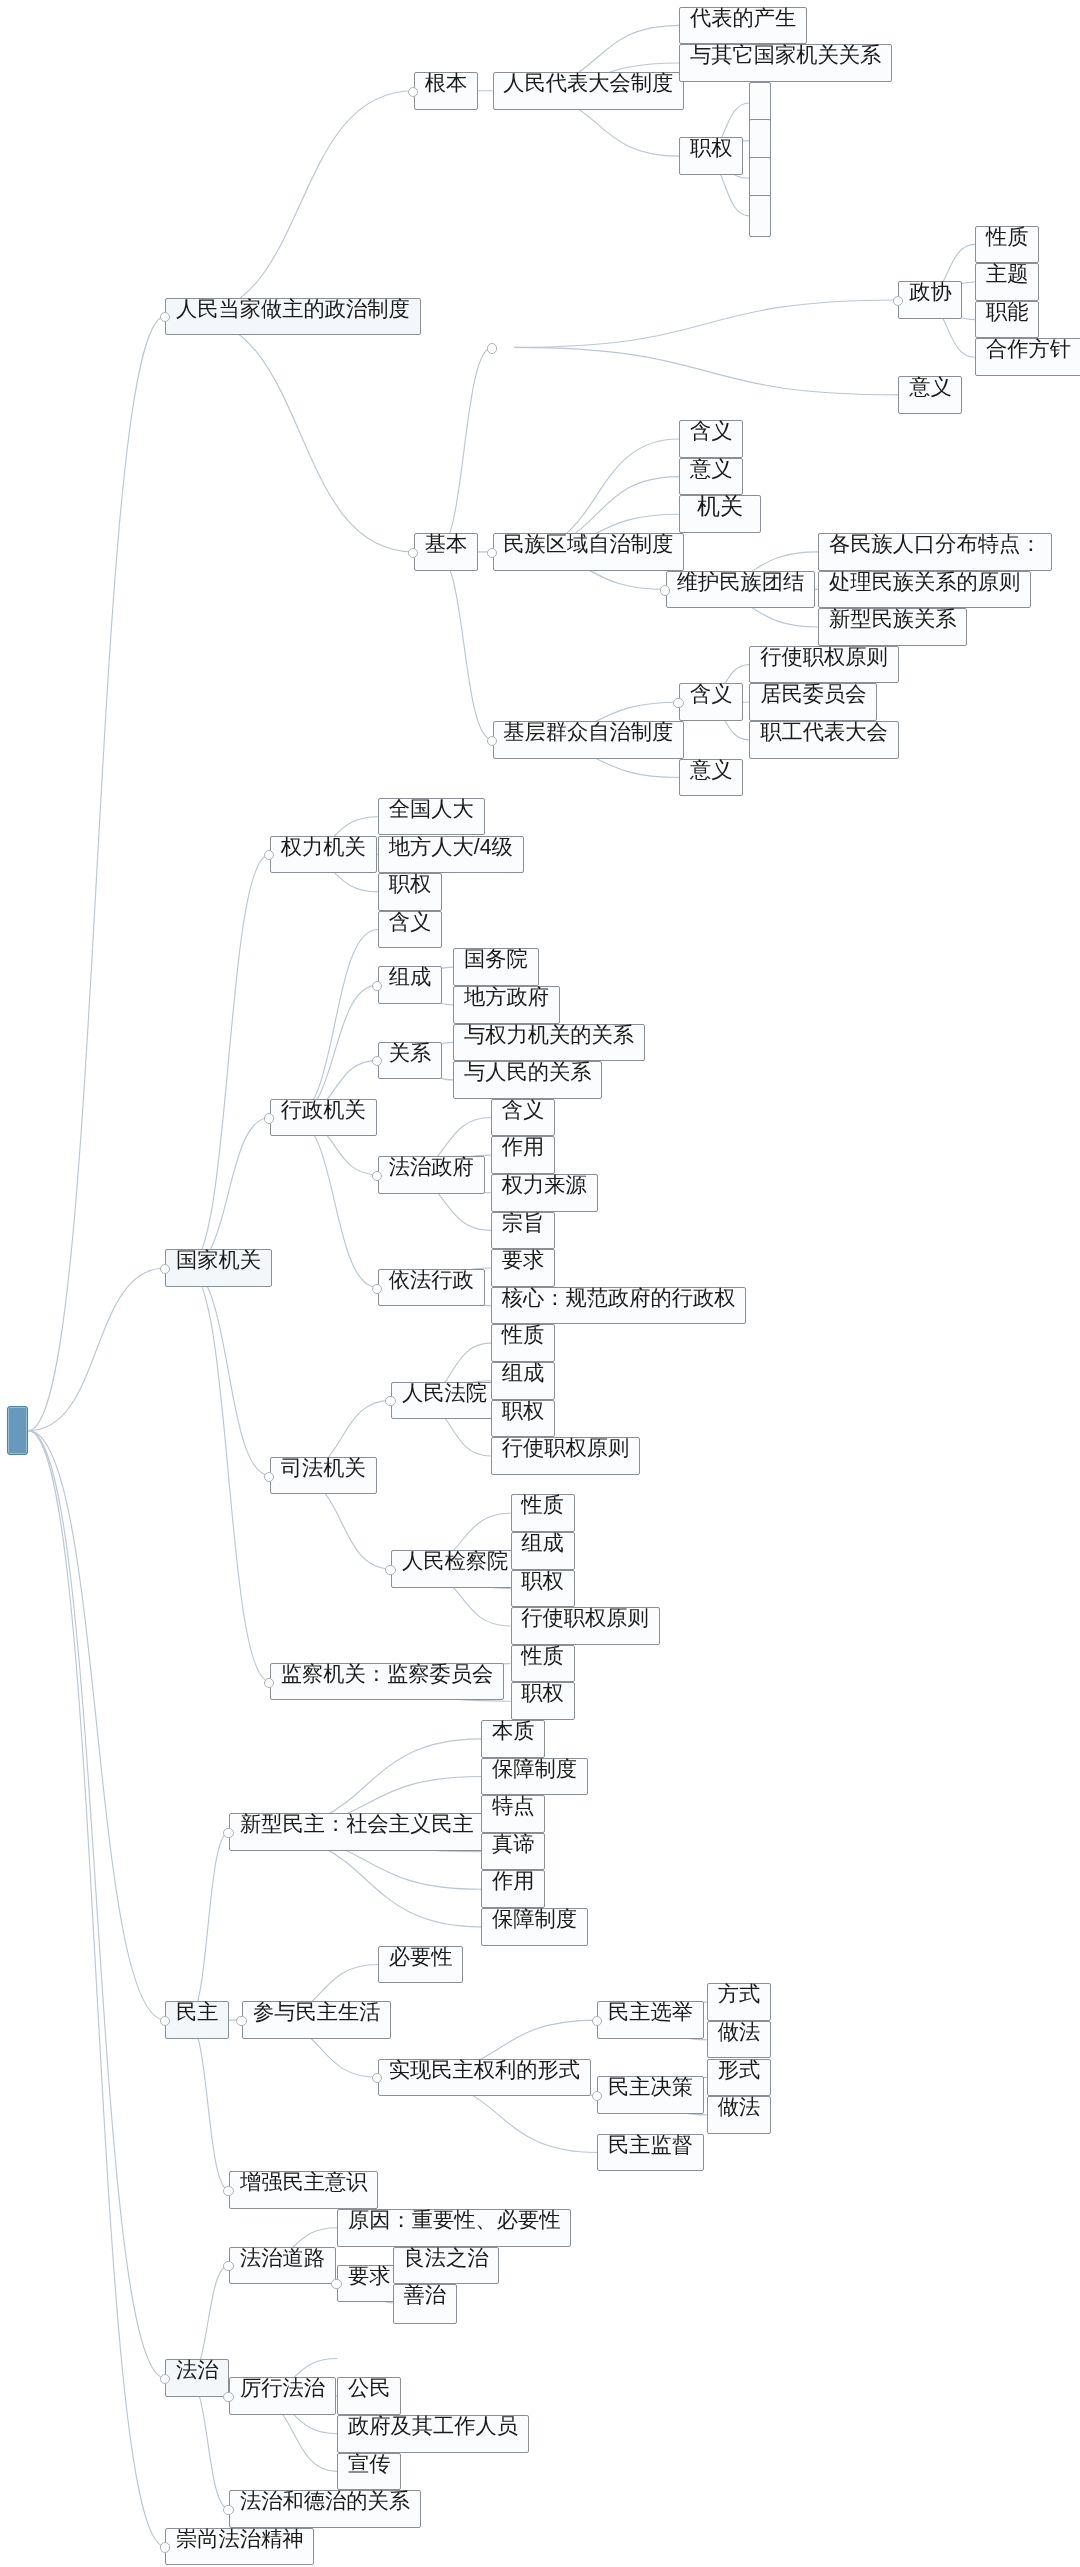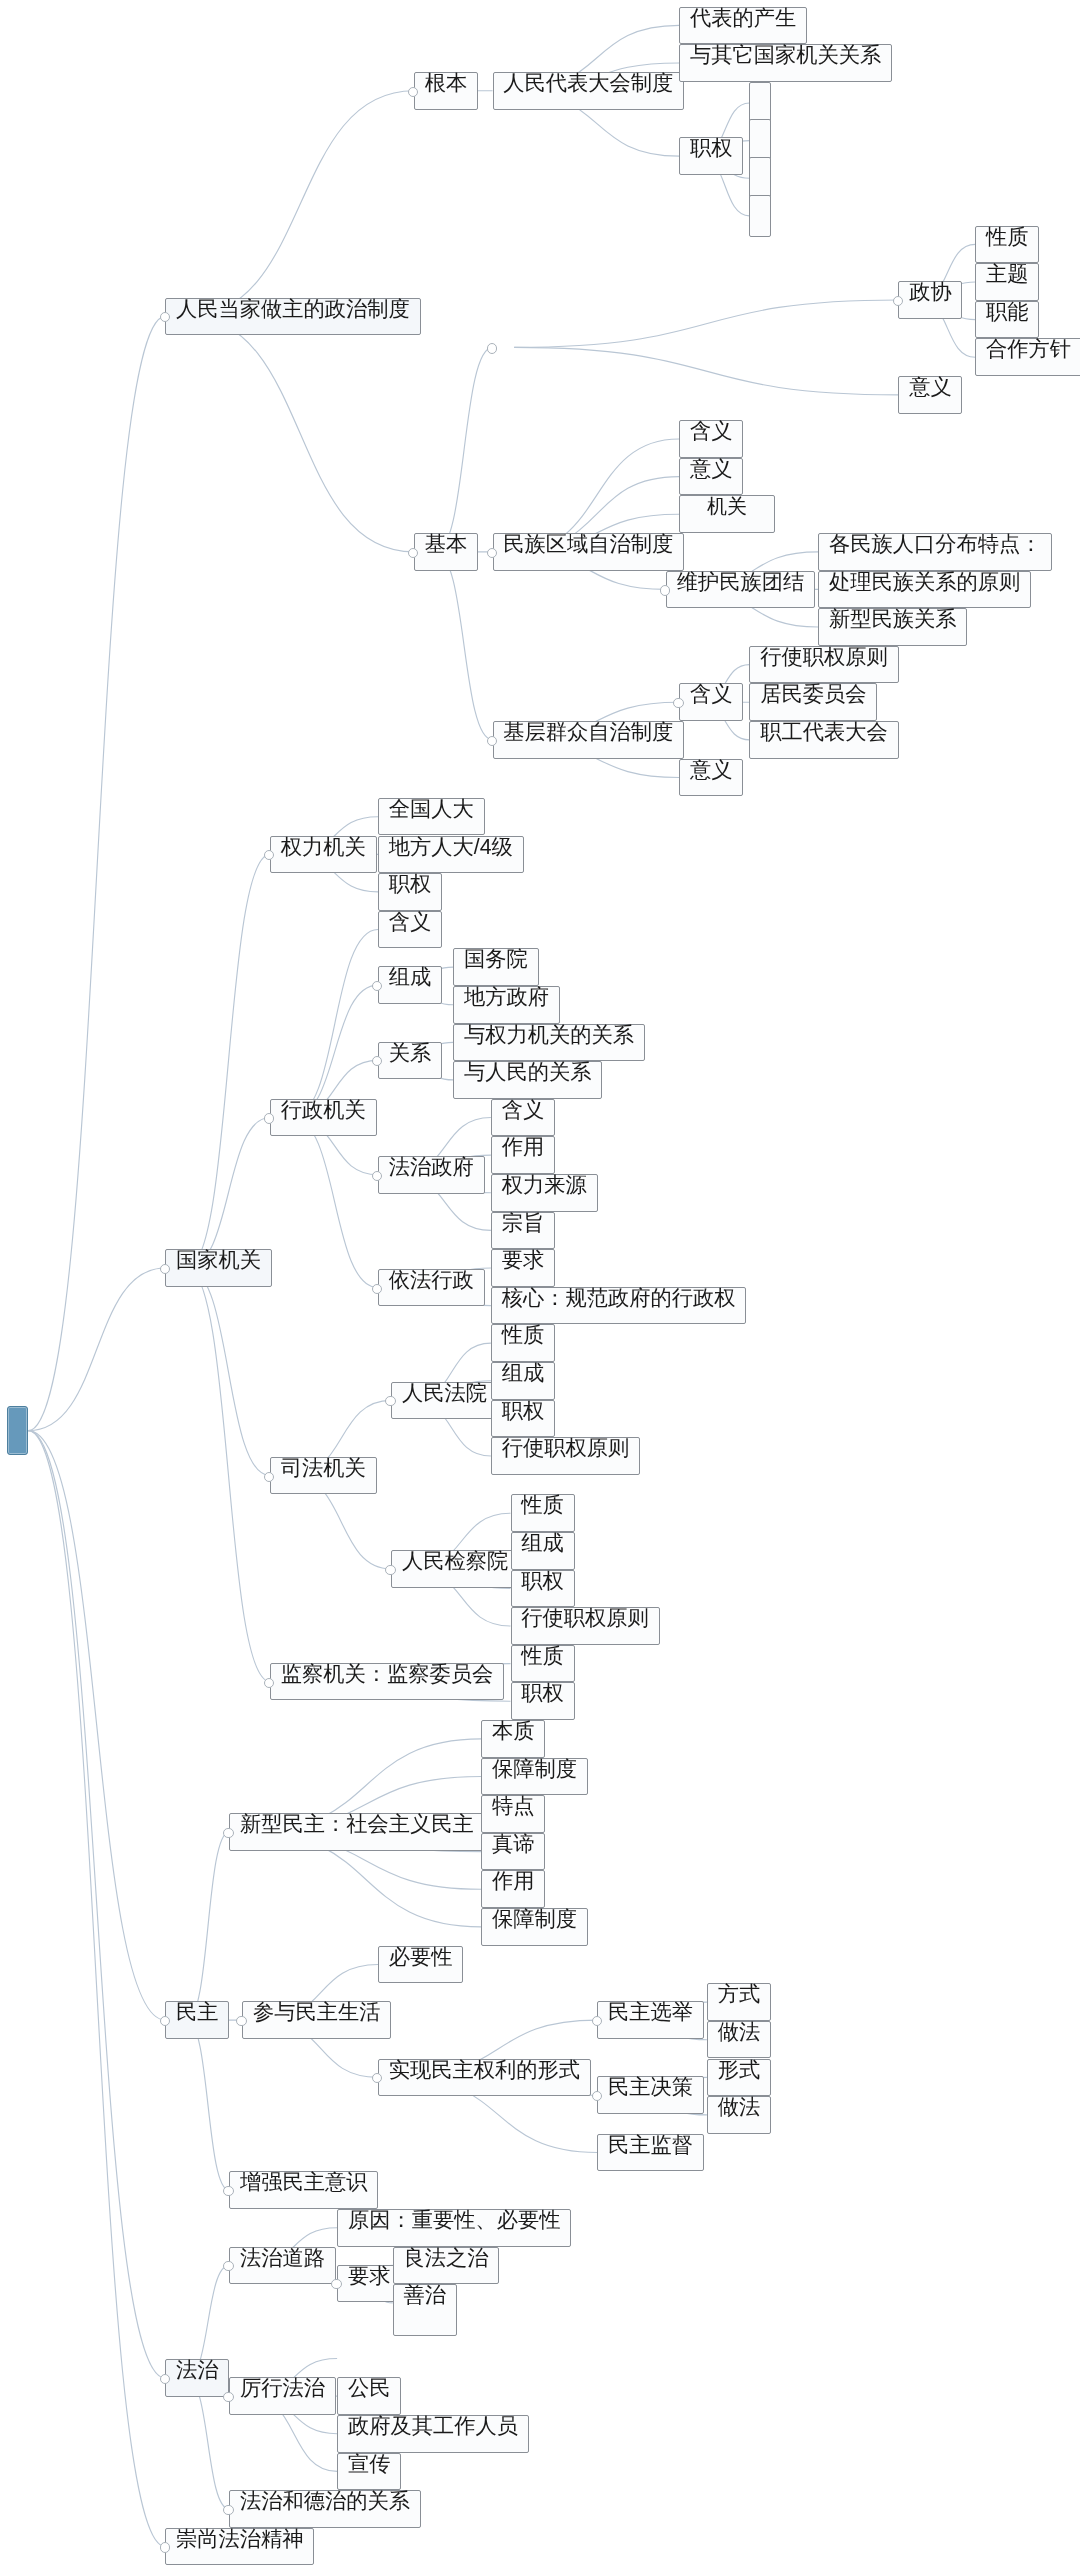--- a/index.html
+++ b/index.html
@@ -162,21 +162,21 @@
     <div class="node " id="n_jiben" style="left: 414px; top: 533.02px; height: 37.6057px; font-size: 21.2554px; line-height: 21.2554px; padding: 0px 9.81818px;">基本</div>
     <div class="node " id="n_zhengxie" style="left: 898.364px; top: 281.225px; height: 37.6057px; font-size: 21.2554px; line-height: 21.2554px; padding: 0px 9.81818px;">政协</div>
     <div class="node " id="n_xingzhi_zx" style="left: 975.273px; top: 225.634px; height: 37.6057px; font-size: 21.2554px; line-height: 21.2554px; padding: 0px 9.81818px;">性质</div>
     <div class="node " id="n_zhuti" style="left: 975.273px; top: 263.24px; height: 37.6057px; font-size: 21.2554px; line-height: 21.2554px; padding: 0px 9.81818px;">主题</div>
     <div class="node " id="n_zhineng" style="left: 975.273px; top: 300.846px; height: 37.6057px; font-size: 21.2554px; line-height: 21.2554px; padding: 0px 9.81818px;">职能</div>
     <div class="node " id="n_hzfz" style="left: 975.273px; top: 338.452px; height: 37.6057px; font-size: 21.2554px; line-height: 21.2554px; padding: 0px 9.81818px;">合作方针</div>
     <div class="node " id="n_yiyi_zgggd" style="left: 898.364px; top: 376.057px; height: 37.6057px; font-size: 21.2554px; line-height: 21.2554px; padding: 0px 9.81818px;">意义</div>
     <div class="node " id="n_mzqyzz" style="left: 492.545px; top: 533.02px; height: 37.6057px; font-size: 21.2554px; line-height: 21.2554px; padding: 0px 9.81818px;">民族区域自治制度</div>
     <div class="node " id="n_hanyi_mz" style="left: 679.091px; top: 420.203px; height: 37.6057px; font-size: 21.2554px; line-height: 21.2554px; padding: 0px 9.81818px;">含义</div>
     <div class="node " id="n_yiyi_mz" style="left: 679.091px; top: 457.809px; height: 37.6057px; font-size: 21.2554px; line-height: 21.2554px; padding: 0px 9.81818px;">意义</div>
-    <div class="node " id="n_jiguan_mz" style="left: 679.091px; top: 495.415px; height: 37.6057px; font-size: 20px; line-height: 21.2554px; padding: 0px 27px;">机关</div>
+    <div class="node " id="n_jiguan_mz" style="left: 679.091px; top: 495.415px; height: 37.6057px; font-size: 23px; line-height: 21.2554px; padding: 0px 17px;">机关</div>
     <div class="node " id="n_whmztj" style="left: 666px; top: 570.626px; height: 37.6057px; font-size: 21.2554px; line-height: 21.2554px; padding: 0px 9.81818px;">维护民族团结</div>
     <div class="node " id="n_gmzrkfbtd" style="left: 818.182px; top: 533.02px; height: 37.6057px; font-size: 21.2554px; line-height: 21.2554px; padding: 0px 9.81818px;">各民族人口分布特点：</div>
     <div class="node " id="n_clmzgxdyz" style="left: 818.182px; top: 570.626px; height: 37.6057px; font-size: 21.2554px; line-height: 21.2554px; padding: 0px 9.81818px;">处理民族关系的原则</div>
     <div class="node " id="n_xxmzgx" style="left: 818.182px; top: 608.232px; height: 37.6057px; font-size: 21.2554px; line-height: 21.2554px; padding: 0px 9.81818px;">新型民族关系</div>
     <div class="node " id="n_jcqzzz" style="left: 492.545px; top: 721.049px; height: 37.6057px; font-size: 21.2554px; line-height: 21.2554px; padding: 0px 9.81818px;">基层群众自治制度</div>
     <div class="node " id="n_hanyi_jc" style="left: 679.091px; top: 683.443px; height: 37.6057px; font-size: 21.2554px; line-height: 21.2554px; padding: 0px 9.81818px;">含义</div>
     <div class="node " id="n_cmwyh" style="left: 749.455px; top: 645.838px; height: 37.6057px; font-size: 21.2554px; line-height: 21.2554px; padding: 0px 9.81818px;">行使职权原则</div>
     <div class="node " id="n_jmwyh" style="left: 749.455px; top: 683.443px; height: 37.6057px; font-size: 21.2554px; line-height: 21.2554px; padding: 0px 9.81818px;">居民委员会</div>
     <div class="node " id="n_zgdbdh" style="left: 749.455px; top: 721.049px; height: 37.6057px; font-size: 21.2554px; line-height: 21.2554px; padding: 0px 9.81818px; text-align: center;">职工代表大会</div>
     <div class="node " id="n_yiyi_jc" style="left: 679.091px; top: 758.655px; height: 37.6057px; font-size: 21.2554px; line-height: 21.2554px; padding: 0px 9.81818px;">意义</div>
@@ -232,21 +232,21 @@
     <div class="node " id="n_mzjc" style="left: 597.273px; top: 2076.49px; height: 37.6057px; font-size: 21.2554px; line-height: 21.2554px; padding: 0px 9.81818px;">民主决策</div>
     <div class="node " id="n_xingshi" style="left: 706.909px; top: 2058.51px; height: 37.6057px; font-size: 21.2554px; line-height: 21.2554px; padding: 0px 9.81818px;">形式</div>
     <div class="node " id="n_zuofa_jc" style="left: 706.909px; top: 2096.11px; height: 37.6057px; font-size: 21.2554px; line-height: 21.2554px; padding: 0px 9.81818px;">做法</div>
     <div class="node " id="n_mzjd" style="left: 597.273px; top: 2133.72px; height: 37.6057px; font-size: 21.2554px; line-height: 21.2554px; padding: 0px 9.81818px;">民主监督</div>
     <div class="node " id="n_zqmzys" style="left: 229.091px; top: 2171.32px; height: 37.6057px; font-size: 21.2554px; line-height: 21.2554px; padding: 0px 9.81818px;">增强民主意识</div>
     <div class="node l1" id="n_fazhi" style="left: 165.273px; top: 2359.35px; height: 37.6057px; font-size: 21.2554px; line-height: 21.2554px; padding: 0px 9.81818px;">法治</div>
     <div class="node " id="n_fzdl" style="left: 229.091px; top: 2246.53px; height: 37.6057px; font-size: 21.2554px; line-height: 21.2554px; padding: 0px 9.81818px;">法治道路</div>
     <div class="node " id="n_yuanyin" style="left: 337.091px; top: 2208.93px; height: 37.6057px; font-size: 21.2554px; line-height: 21.2554px; padding: 0px 9.81818px;">原因：重要性、必要性</div>
     <div class="node " id="n_yaoqiu_dl" style="left: 337.091px; top: 2264.52px; height: 37.6057px; font-size: 21.2554px; line-height: 21.2554px; padding: 0px 9.81818px;">要求</div>
     <div class="node " id="n_lfzz" style="left: 392.727px; top: 2246.53px; height: 37.6057px; font-size: 21.2554px; line-height: 21.2554px; padding: 0px 9.81818px;">良法之治</div>
-    <div class="node " id="n_shanzhi" style="left: 392.727px; top: 2284.14px; height: 52px; font-size: 21.2554px; line-height: 21.2554px; padding: 0px 9.81818px;">善治</div>
+    <div class="node " id="n_shanzhi" style="left: 392.727px; top: 2284.14px; height: 40px; font-size: 21.2554px; line-height: 21.2554px; padding: 0px 9.81818px;">善治</div>
     <div class="node " id="n_lxfz" style="left: 229.091px; top: 2377.34px; height: 37.6057px; font-size: 21.2554px; line-height: 21.2554px; padding: 0px 9.81818px;">厉行法治</div>
     <div class="node " id="n_gongmin" style="left: 337.091px; top: 2377.34px; height: 37.6057px; font-size: 21.2554px; line-height: 21.2554px; padding: 0px 9.81818px;">公民</div>
     <div class="node " id="n_zfjqgzry" style="left: 337.091px; top: 2414.94px; height: 37.6057px; font-size: 21.2554px; line-height: 21.2554px; padding: 0px 9.81818px;">政府及其工作人员</div>
     <div class="node " id="n_xuanchuan" style="left: 337.091px; top: 2452.55px; height: 37.6057px; font-size: 21.2554px; line-height: 21.2554px; padding: 0px 9.81818px;">宣传</div>
     <div class="node " id="n_fzhdzdgx" style="left: 229.091px; top: 2490.15px; height: 37.6057px; font-size: 21.2554px; line-height: 21.2554px; padding: 0px 9.81818px;">法治和德治的关系</div>
     <div class="node " id="n_csfzjs" style="left: 165.273px; top: 2527.76px; height: 37.6057px; font-size: 21.2554px; line-height: 21.2554px; padding: 0px 9.81818px;">崇尚法治精神</div>
     <div class="dot" style="left: 159.545px; top: 312.291px; width: 8.18182px; height: 8.18182px;"></div>
     <div class="dot" style="left: 408.273px; top: 86.6567px; width: 8.18182px; height: 8.18182px;"></div>
     <div class="dot" style="left: 408.273px; top: 547.736px; width: 8.18182px; height: 8.18182px;"></div>
     <div class="dot" style="left: 486.818px; top: 343.357px; width: 8.18182px; height: 8.18182px;"></div>

